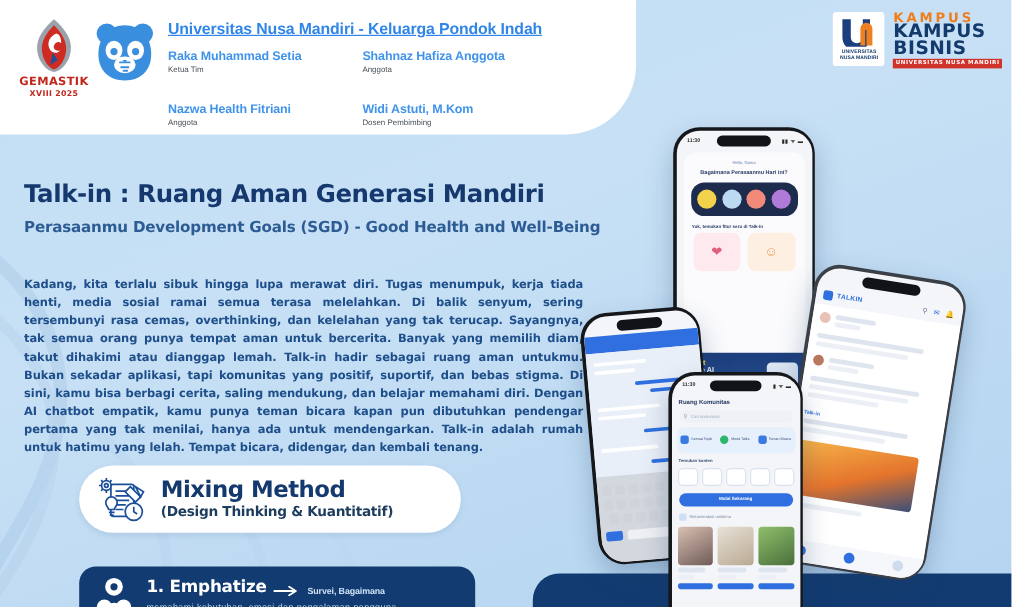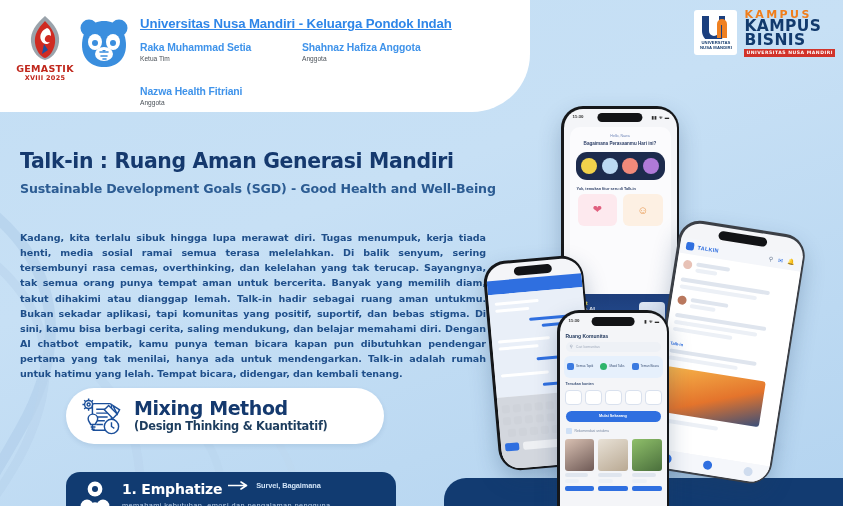--- a/index.html
+++ b/index.html
@@ -112,21 +112,21 @@
              margin-top:1px; font-family:"DejaVu Sans", sans-serif; }
 
   
   .step-bar {
     position:absolute; left:66px; top:472px;
     width:330px; height:60px;
     background:#113b71; border-radius:14px;
     display:flex; align-items:flex-start; padding:9px 0 0 14px; gap:12px;
   }
   .step-icon { width:30px; height:34px; flex:0 0 auto; }
-  .step-head { display:flex; align-items:flex-start; gap:6px; }
+  .step-head { display:flex; align-items:flex-end; gap:6px; }
   .step-num { font-size:14px; font-weight:bold; color:#ffffff; letter-spacing:-.2px;
               font-family:"DejaVu Sans", sans-serif; }
   .arrow-ic { width:22px; height:9px; }
   .step-tag { font-size:7.4px; font-weight:bold; color:#cfe2f6; letter-spacing:-.1px; }
   .step-desc { font-size:7.4px; color:#bcd3ee; letter-spacing:.4px; margin-top:4px; }
 
   
   .bottom-shape {
     position:absolute; left:444px; top:478px;
     width:430px; height:60px;
@@ -225,20 +225,24 @@
           <div class="m-role">Ketua Tim</div>
         </div>
         <div>
           <div class="m-name">Shahnaz Hafiza Anggota</div>
           <div class="m-role">Anggota</div>
         </div>
         <div>
           <div class="m-name">Nazwa Health Fitriani</div>
           <div class="m-role">Anggota</div>
         </div>
+        <div>
+          <div class="m-name">Widi Astuti, M.Kom</div>
+          <div class="m-role">Dosen Pembimbing</div>
+        </div>
       </div>
     </div>
 
     <div class="tr-logos">
       <div class="unm-box">
         <svg class="unm-mark" viewBox="0 0 30 24">
           <path d="M1 1 h7 v15 a5 5 0 0 0 10 0 V1 h6 v15 a11 11 0 0 1 -23 0 Z" fill="#1b3f7e"></path>
           <path d="M16 23 V9 a5 5 0 0 1 10 0 v14 h-5 V10 h-1 v13 Z" fill="#ef8021"></path>
         </svg>
         <div class="unm-cap">
@@ -250,21 +254,21 @@
         <div class="kdb-1">KAMPUS</div>
         <div class="kdb-2">KAMPUS</div>
         <div class="kdb-3">BISNIS</div>
         <div class="kdb-4">UNIVERSITAS NUSA MANDIRI</div>
       </div>
     </div>
   </div>
 
   <div class="title-block">
     <div class="title-l1">Talk-in : Ruang Aman Generasi Mandiri</div>
-    <div class="subtitle">Sustainable Development Goals (SGD) - Good Health and Well-Being</div>
+    <div class="subtitle">Perasaanmu Development Goals (SGD) - Good Health and Well-Being</div>
   </div>
 
   <div class="body-text">Kadang, kita terlalu sibuk hingga lupa merawat diri. Tugas menumpuk, kerja tiada henti, media sosial ramai semua terasa melelahkan. Di balik senyum, sering tersembunyi rasa cemas, overthinking, dan kelelahan yang tak terucap. Sayangnya, tak semua orang punya tempat aman untuk bercerita. Banyak yang memilih diam, takut dihakimi atau dianggap lemah. Talk-in hadir sebagai ruang aman untukmu. Bukan sekadar aplikasi, tapi komunitas yang positif, suportif, dan bebas stigma. Di sini, kamu bisa berbagi cerita, saling mendukung, dan belajar memahami diri. Dengan AI chatbot empatik, kamu punya teman bicara kapan pun dibutuhkan pendengar pertama yang tak menilai, hanya ada untuk mendengarkan. Talk-in adalah rumah untuk hatimu yang lelah. Tempat bicara, didengar, dan kembali tenang.</div>
 
   <div class="mix-pill">
     <svg class="mix-icon" viewBox="0 0 44 42">
       <g fill="none" stroke="#1b4f9a" stroke-width="1.5">
         <circle cx="9" cy="9" r="4.2"></circle>
         <circle cx="9" cy="9" r="1.6"></circle>
         <path d="M9 2.5v2.2M9 13.3v2.2M2.5 9h2.2M13.3 9h2.2M4.4 4.4l1.6 1.6M12 12l1.6 1.6M13.6 4.4L12 6M6 12l-1.6 1.6"></path>

